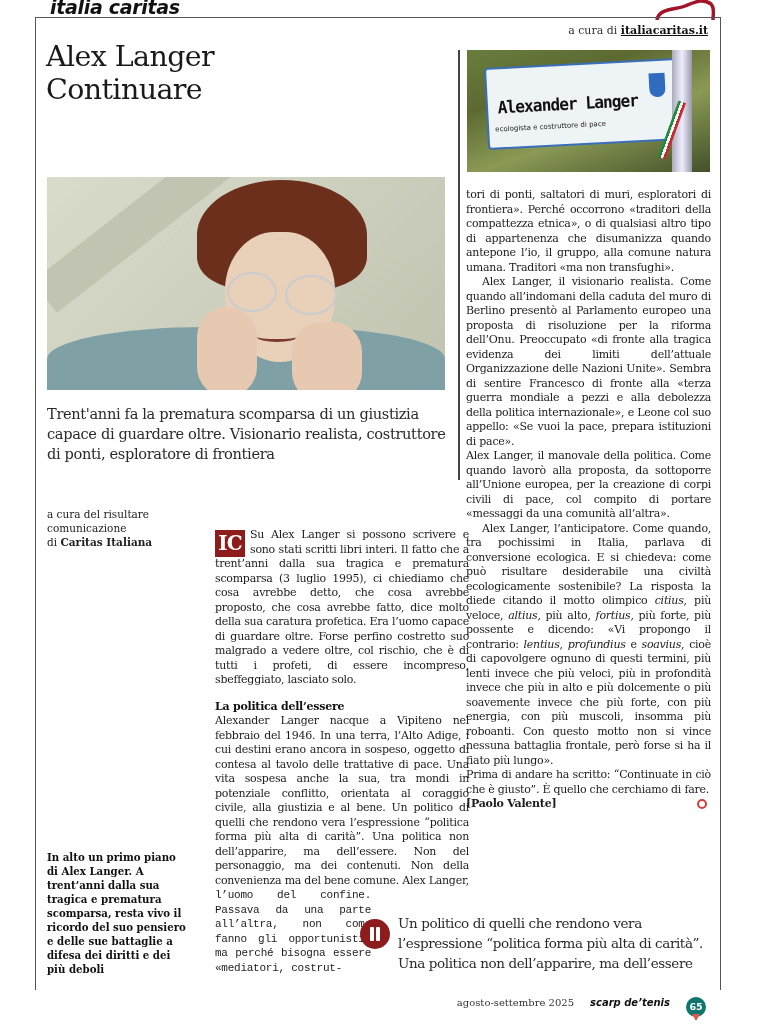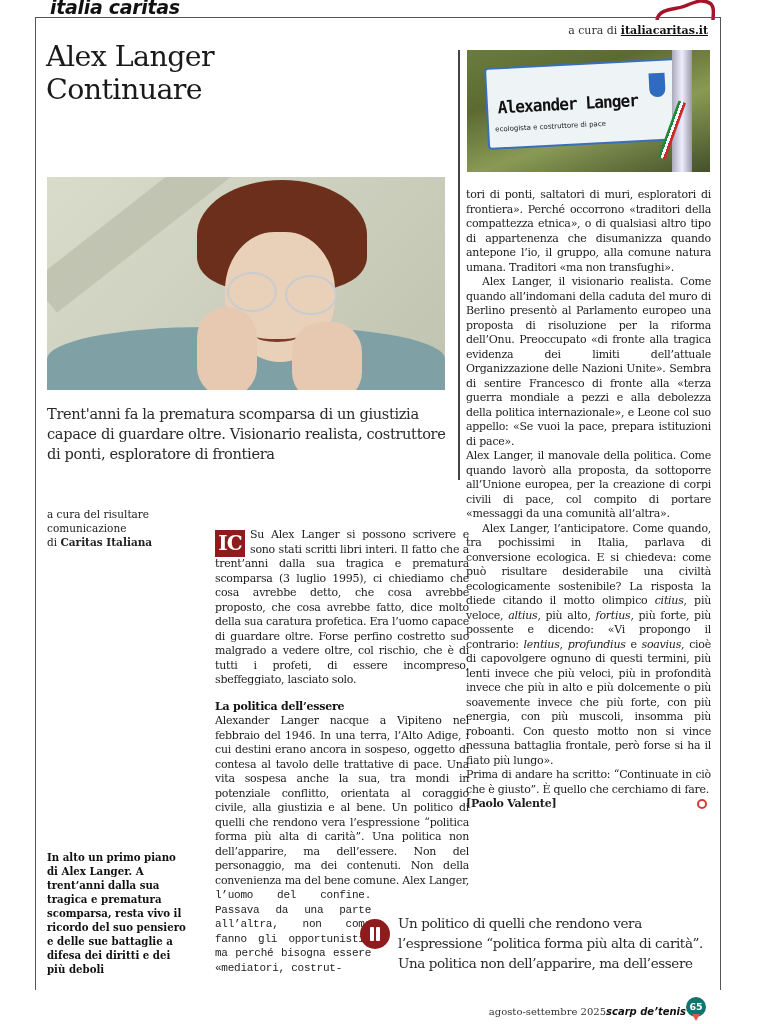--- a/index.html
+++ b/index.html
@@ -114,21 +114,21 @@
     .pullquote {
       position: absolute; left: 398px; top: 913px; width: 320px;
       font-family: "DejaVu Serif", serif; font-size: 13.5px; line-height: 20px; color: #2a2a2a; letter-spacing: -0.4px;
     }
 
     .signature-row { display: flex; justify-content: space-between; align-items: center; }
     .end-mark { width: 10px; height: 10px; border: 2.5px solid #d43c3c; border-radius: 50%; margin-right: 4px; }
 
     .footer {
       position: absolute; right: 54px; top: 997px;
-      font-family: "DejaVu Serif", serif; font-size: 10px; color: #333; display: flex; align-items: flex-end; gap: 0;
+      font-family: "DejaVu Serif", serif; font-size: 10px; color: #333; display: flex; align-items: flex-start; gap: 16px;
     }
     .footer .mag { font-family: "DejaVu Sans", sans-serif; font-weight: bold; font-style: italic; color: #111; }
     .page-badge {
       position: relative; width: 20px; height: 20px; border-radius: 50%; background: #0f766e; color: #fff;
       font-family: "DejaVu Sans", sans-serif; font-weight: bold; font-size: 9.5px; line-height: 20px; text-align: center;
     }
     .page-badge::after {
       content: ""; position: absolute; left: 6px; top: 17px; border-left: 4px solid transparent; border-right: 4px solid transparent; border-top: 7px solid #e2574c;
     }
     i { font-style: italic; }

